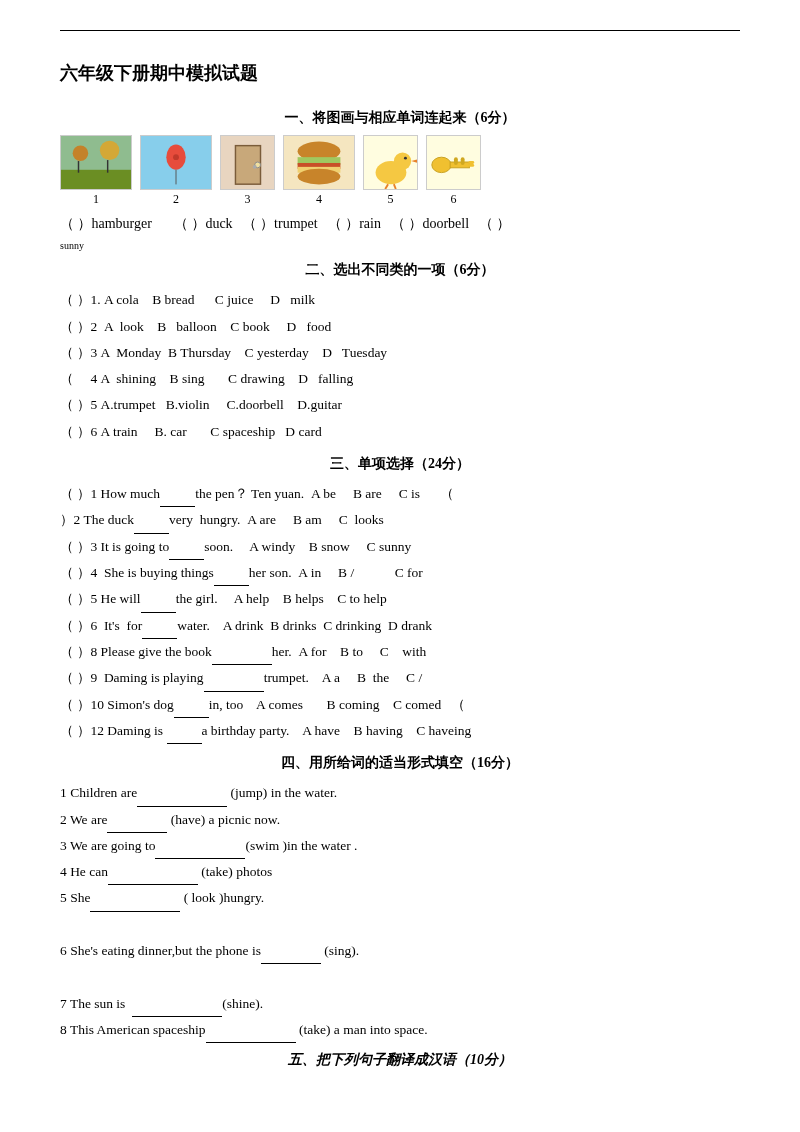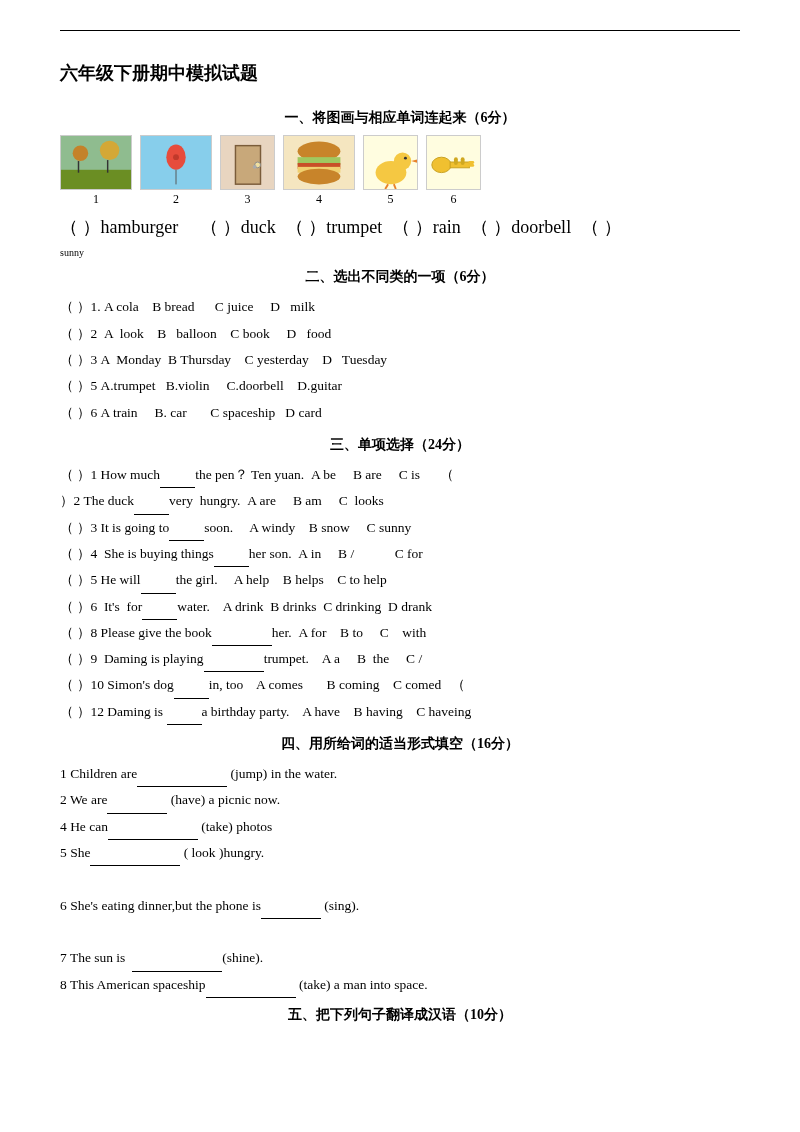--- a/index.html
+++ b/index.html
@@ -59,21 +59,21 @@
     .pic3 { width: 55px; height: 55px; background: #e8d5c0; position: relative; }
     .pic4 { width: 72px; height: 55px; background: #e8b84b; position: relative; }
     .pic5 { width: 55px; height: 55px; background: #f5f0c0; position: relative; }
     .pic6 { width: 55px; height: 55px; background: #f5f0c0; position: relative; }
 
     .label-row {
       display: flex;
       flex-wrap: wrap;
       gap: 0px;
       margin-bottom: 4px;
-      font-size: 18px;
+      font-size: 14px;
       line-height: 1.8;
       text-align: right;
     }
     .question-block {
       margin-bottom: 4px;
       line-height: 1.9;
       font-size: 13.5px;
     }
     .q-line {
       display: block;
@@ -93,21 +93,21 @@
       height: 14px;
       vertical-align: bottom;
     }
     .blank-lg {
       display: inline-block;
       border-bottom: 1px solid #000;
       min-width: 90px;
       height: 14px;
       vertical-align: bottom;
     }
-    .section5 { margin-top: 8px; }
+    .section5 { margin-top: 8px; font-style: italic; }
   </style>
 </head>
 <body>
 
 <div class="top-line"></div>
 
 <div class="title">六年级下册期中模拟试题</div>
 
 <div class="section-title">一、将图画与相应单词连起来（6分）</div>
 
@@ -213,20 +213,21 @@
   <span style="margin-left:10px;">（ ）doorbell</span>
   <span style="margin-left:10px;">（ ）</span>
 </div>
 <div style="font-size:10px; margin-bottom:4px;">sunny</div>
 
 <div class="section-title">二、选出不同类的一项（6分）</div>
 <div class="question-block">
   <span class="q-line">（    ）1.  A cola &nbsp;&nbsp; B bread &nbsp;&nbsp;&nbsp;&nbsp; C juice &nbsp;&nbsp;&nbsp; D &nbsp; milk</span>
   <span class="q-line">（    ）2 &nbsp;A &nbsp;look &nbsp;&nbsp; B &nbsp; balloon &nbsp;&nbsp; C book &nbsp;&nbsp;&nbsp; D &nbsp; food</span>
   <span class="q-line">（    ）3 A &nbsp;Monday &nbsp;B Thursday &nbsp;&nbsp; C yesterday &nbsp;&nbsp; D &nbsp; Tuesday</span>
+  <span class="q-line">（ &nbsp;&nbsp;&nbsp;&nbsp;4 A &nbsp;shining &nbsp;&nbsp; B sing &nbsp;&nbsp;&nbsp;&nbsp;&nbsp; C drawing &nbsp;&nbsp; D &nbsp; falling</span>
   <span class="q-line">（    ）5 A.trumpet &nbsp;&nbsp;B.violin &nbsp;&nbsp;&nbsp; C.doorbell &nbsp;&nbsp; D.guitar</span>
   <span class="q-line">（   ）6 A train &nbsp;&nbsp;&nbsp; B. car &nbsp;&nbsp;&nbsp;&nbsp;&nbsp; C spaceship &nbsp; D card</span>
 </div>
 
 <div class="section-title">三、单项选择（24分）</div>
 <div class="question-block">
   <span class="q-line">（    ）1 How much<span class="blank-sm"></span>the pen？ Ten yuan. &nbsp;A be &nbsp;&nbsp;&nbsp; B are &nbsp;&nbsp;&nbsp; C is &nbsp;&nbsp;&nbsp;&nbsp; （</span>
   <span class="q-line">）2 The duck<span class="blank-sm"></span>very &nbsp;hungry. &nbsp;A are &nbsp;&nbsp;&nbsp; B am &nbsp;&nbsp;&nbsp; C &nbsp;looks</span>
   <span class="q-line">（    ）3 It is going to<span class="blank-sm"></span>soon. &nbsp;&nbsp;&nbsp; A windy &nbsp;&nbsp; B snow &nbsp;&nbsp;&nbsp; C sunny</span>
   <span class="q-line">（    ）4 &nbsp;She is buying things<span class="blank-sm"></span>her son. &nbsp;A in &nbsp;&nbsp;&nbsp; B / &nbsp;&nbsp;&nbsp;&nbsp;&nbsp;&nbsp;&nbsp;&nbsp;&nbsp;&nbsp; C for</span>
@@ -235,20 +236,21 @@
   <span class="q-line">（    ）8 Please give the book<span class="blank"></span>her. &nbsp;A for &nbsp;&nbsp; B to &nbsp;&nbsp;&nbsp; C &nbsp;&nbsp; with</span>
   <span class="q-line">（    ）9 &nbsp;Daming is playing<span class="blank"></span>trumpet. &nbsp;&nbsp; A a &nbsp;&nbsp;&nbsp; B &nbsp;the &nbsp;&nbsp;&nbsp; C /</span>
   <span class="q-line">（    ）10 Simon's dog<span class="blank-sm"></span>in, too &nbsp;&nbsp; A comes &nbsp;&nbsp;&nbsp;&nbsp;&nbsp; B coming &nbsp;&nbsp; C comed &nbsp;&nbsp;（</span>
   <span class="q-line">（    ）12 Daming is <span class="blank-sm"></span>a birthday party. &nbsp;&nbsp; A have &nbsp;&nbsp; B having &nbsp;&nbsp; C haveing</span>
 </div>
 
 <div class="section-title">四、用所给词的适当形式填空（16分）</div>
 <div class="question-block">
   <span class="q-line">1 Children are<span class="blank-lg"></span> (jump) in the water.</span>
   <span class="q-line">2 We are<span class="blank"></span> (have) a picnic now.</span>
+  <span class="q-line">3 We are going to<span class="blank-lg"></span>(swim )in the water .</span>
   <span class="q-line">4 He can<span class="blank-lg"></span> (take) photos</span>
   <span class="q-line">5 She<span class="blank-lg"></span> ( look )hungry.</span>
   <span class="q-line">&nbsp;</span>
   <span class="q-line">6 She's eating dinner,but the phone is<span class="blank"></span> (sing).</span>
   <span class="q-line">&nbsp;</span>
   <span class="q-line">7 The sun is &nbsp;<span class="blank-lg"></span>(shine).</span>
   <span class="q-line">8 This American spaceship<span class="blank-lg"></span> (take) a man into space.</span>
 </div>
 
 <div class="section-title section5">五、把下列句子翻译成汉语（10分）</div>

